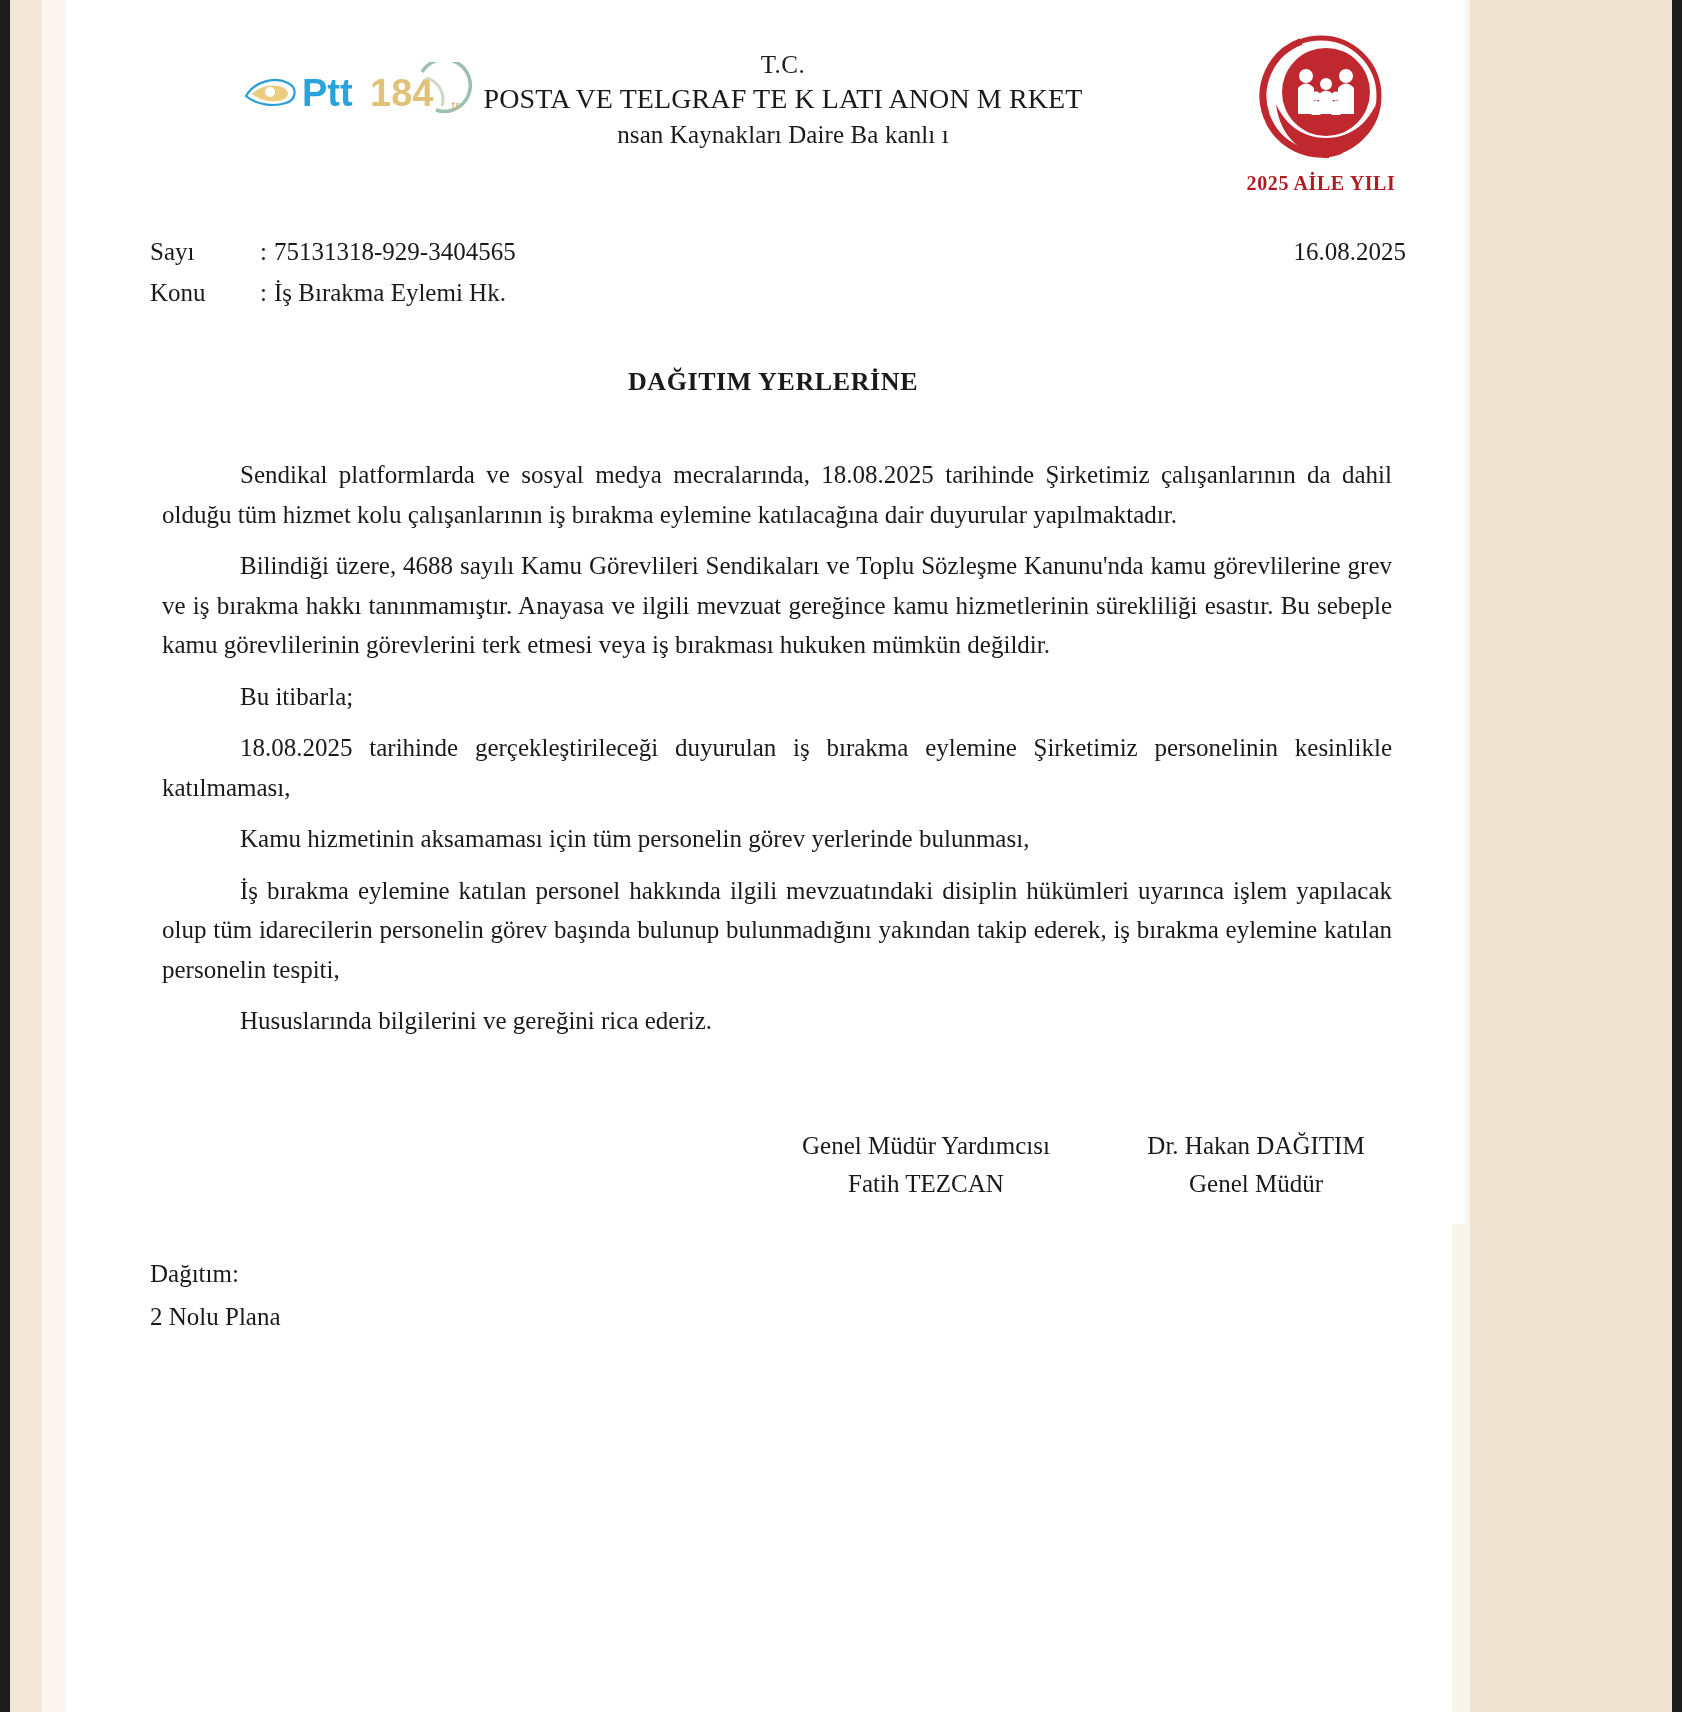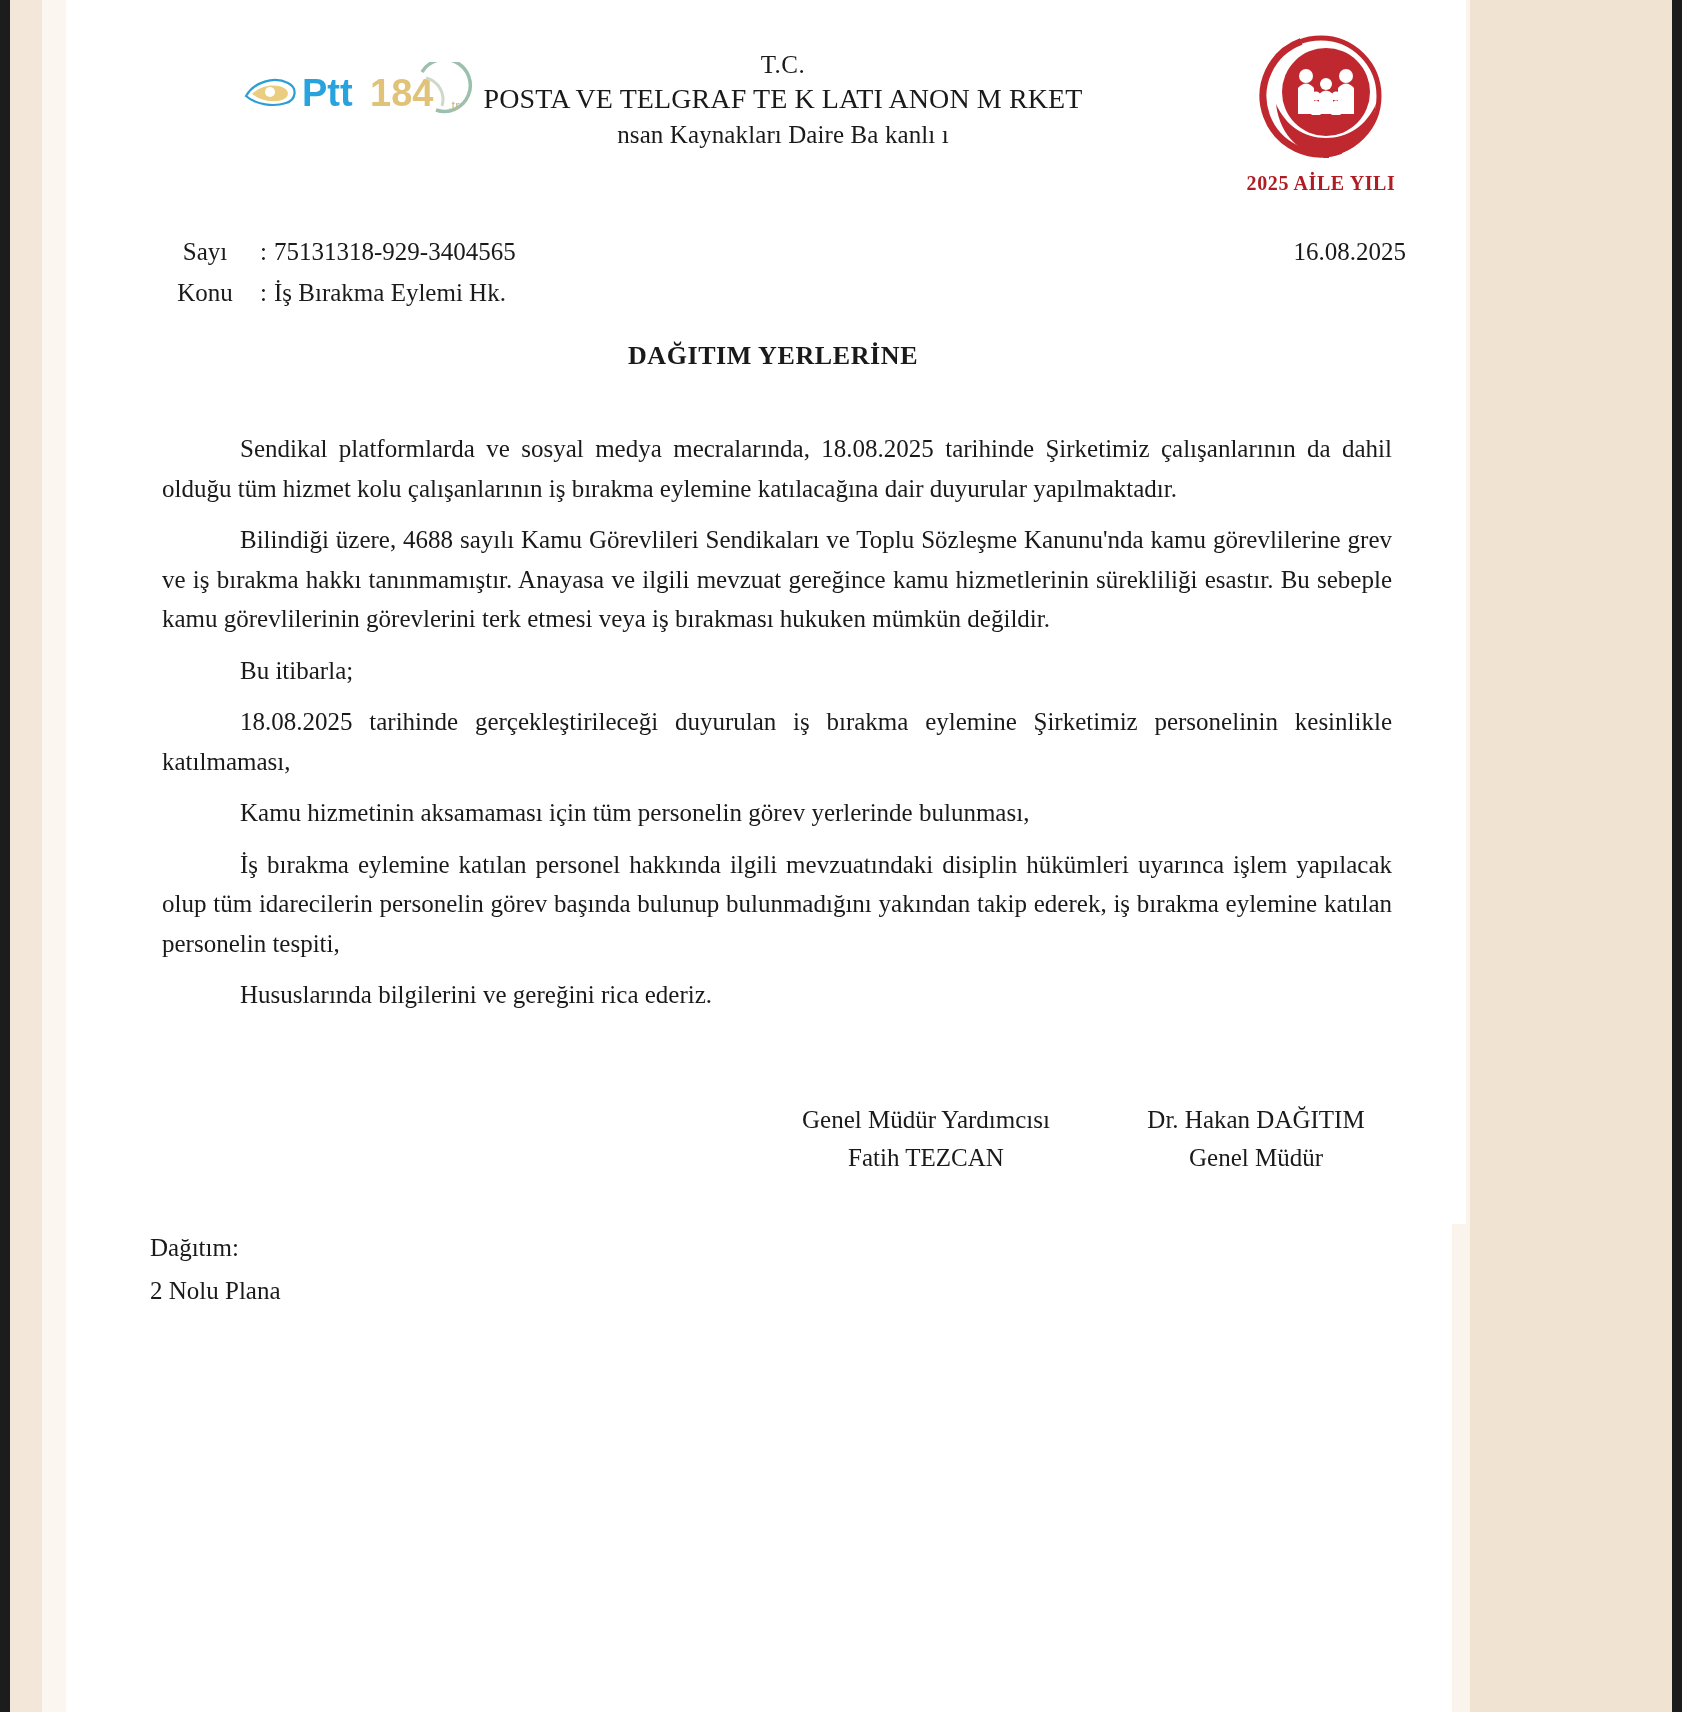--- a/index.html
+++ b/index.html
@@ -103,37 +103,37 @@
     position: relative;
     margin-top: 42px;
     padding: 0 20px 0 30px;
     font-size: 25px;
     line-height: 1.62;
   }
   .meta-row {
     display: flex;
     align-items: baseline;
   }
-  .meta-label { width: 110px; flex: none; text-align: center; }
+  .meta-label { width: 110px; flex: none; }
   .meta-colon { width: 14px; flex: none; }
   .meta-value { flex: 1; }
   .meta-date {
     position: absolute;
     right: 20px;
     top: 0;
     font-size: 25px;
   }
 
   
   .addressee {
     text-align: center;
     font-size: 26px;
     font-weight: bold;
     letter-spacing: 0.6px;
-    margin-top: 28px;
+    margin-top: 54px;
   }
   .body-text {
     margin-top: 58px;
     padding: 0 22px 0 30px;
     font-size: 25px;
     line-height: 1.58;
     text-align: justify;
   }
   .body-text p {
     margin: 12px;

